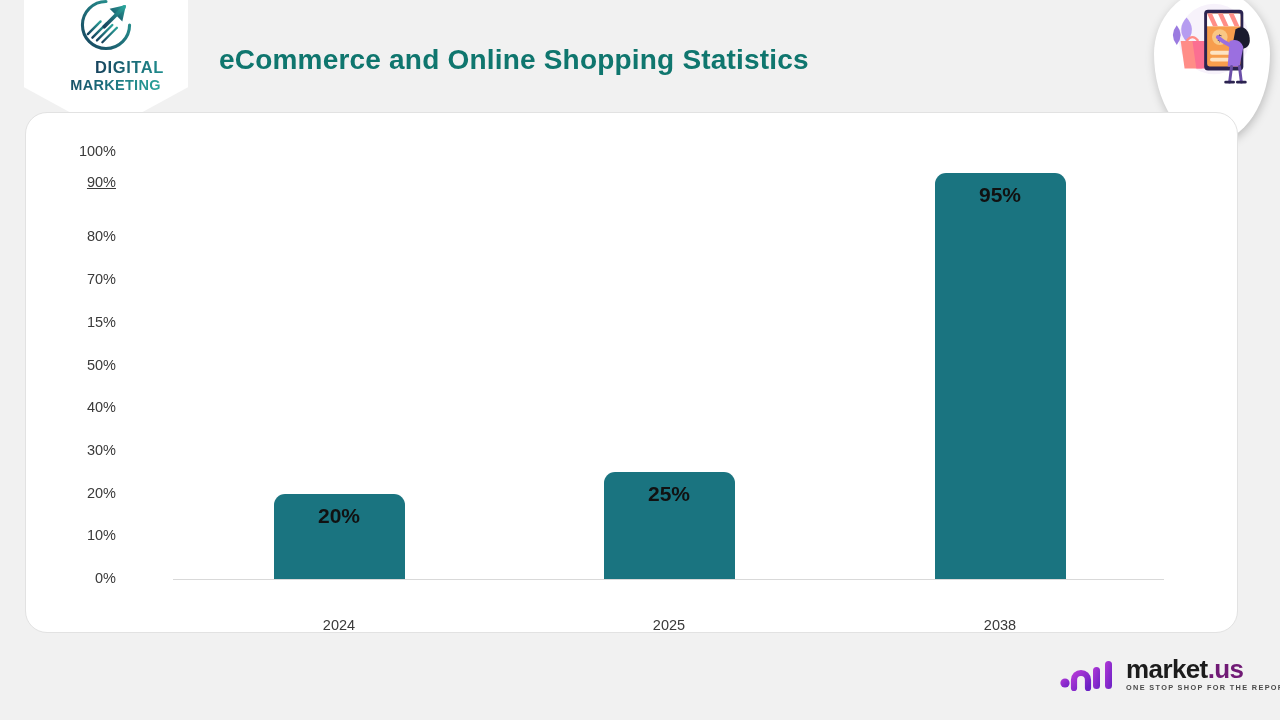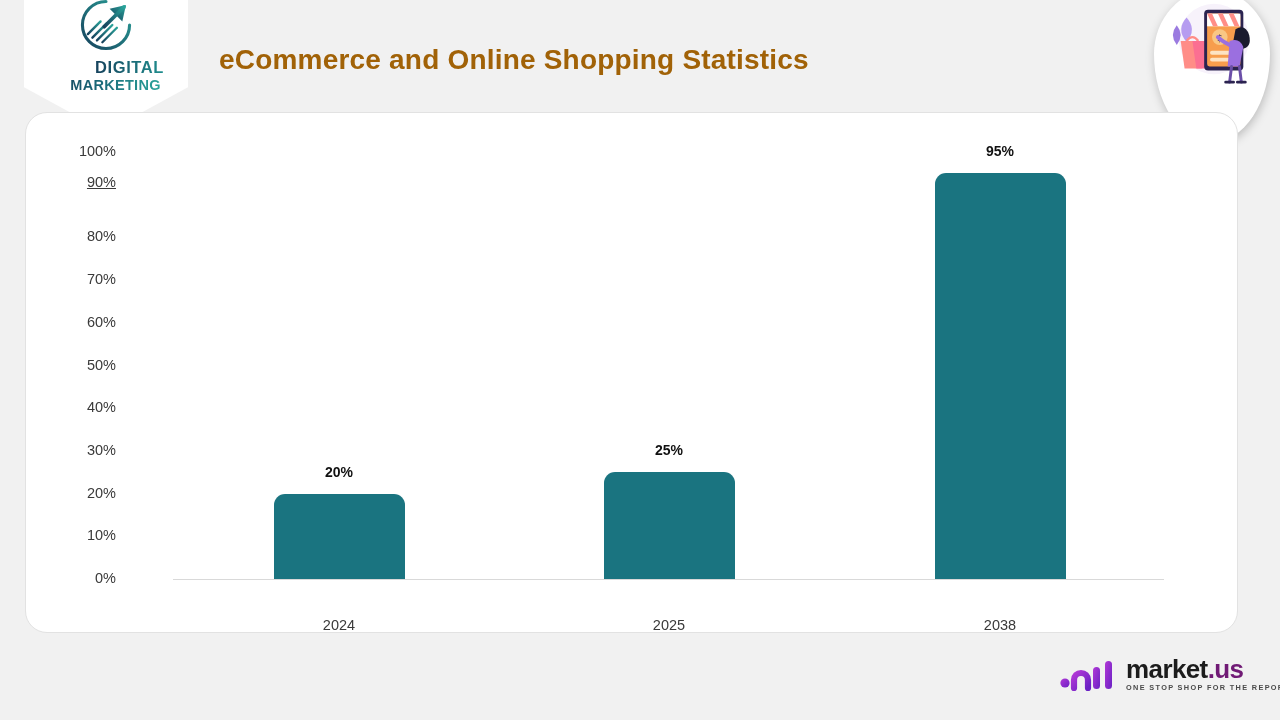--- a/index.html
+++ b/index.html
@@ -10,21 +10,21 @@
     overflow:hidden;
   }
   #root { position:relative; width:1280px; height:720px; }
 
   
   .header-title {
     position:absolute;
     left:219px; top:44px;
     font-size:28px;
     font-weight:bold;
-    color:#a16207;
+    color:#0f766e;
     letter-spacing:0.2px;
     white-space:nowrap;
   }
 
   
   .brand-badge {
     position:absolute;
     left:24px; top:-28px;
     width:164px; height:160px;
     background:#ffffff;
@@ -107,25 +107,26 @@
   }
 
   .bar {
     position:absolute;
     background:#1a7480;
     border-top-left-radius:11px;
     border-top-right-radius:11px;
   }
   .bar-value {
     position:absolute;
-    font-size:14px;
+    font-size:21px;
     font-weight:bold;
     color:#111111;
     text-align:center;
     white-space:nowrap;
+    margin-top:40px;
   }
   .bar-cat {
     position:absolute;
     top:473px;
     font-size:14.5px;
     color:#3a3a3a;
     text-align:center;
     white-space:nowrap;
     margin-top:31px;
   }
@@ -209,21 +210,21 @@
     </svg>
   </div>
 
   <div class="chart-card">
     <div class="plot" id="plot">
       <div class="axis-line"></div>
     <div class="y-label" style="top: 30px;">100%</div>
         <div class="y-label" style="top: 61px; text-decoration: underline;">90%</div>
         <div class="y-label" style="top: 115.4px;">80%</div>
         <div class="y-label" style="top: 158.1px;">70%</div>
-        <div class="y-label" style="top: 200.8px;">60%</div>
+        <div class="y-label" style="top: 200.8px;">15%</div>
         <div class="y-label" style="top: 243.5px;">50%</div>
         <div class="y-label" style="top: 286.2px;">40%</div>
         <div class="y-label" style="top: 328.9px;">30%</div>
         <div class="y-label" style="top: 371.6px;">20%</div>
         <div class="y-label" style="top: 414.3px;">10%</div>
         <div class="y-label" style="top: 457px;">0%</div>
         <div class="bar" style="left: 247.5px; top: 380.6px; width: 131px; height: 85.4px; background: rgb(26, 116, 128);"></div>
         <div class="bar-value" style="left: 253px; top: 350.6px; width: 120px;">20%</div>
         <div class="bar-cat" style="left: 253px; width: 120px;">2024</div>
         <div class="bar" style="left: 577.5px; top: 359.25px; width: 131px; height: 106.75px; background: rgb(26, 116, 128);"></div>

